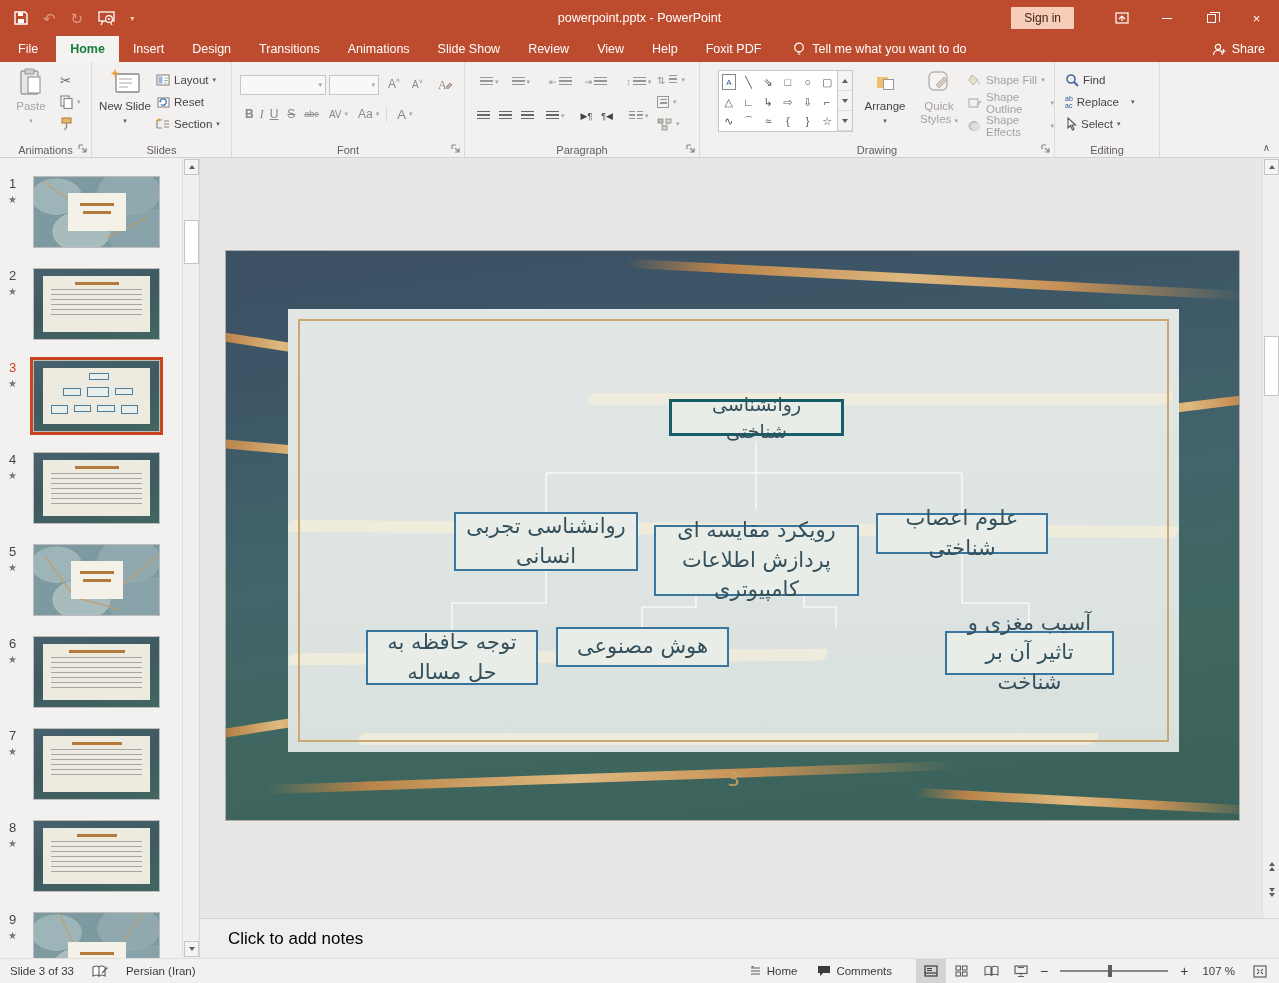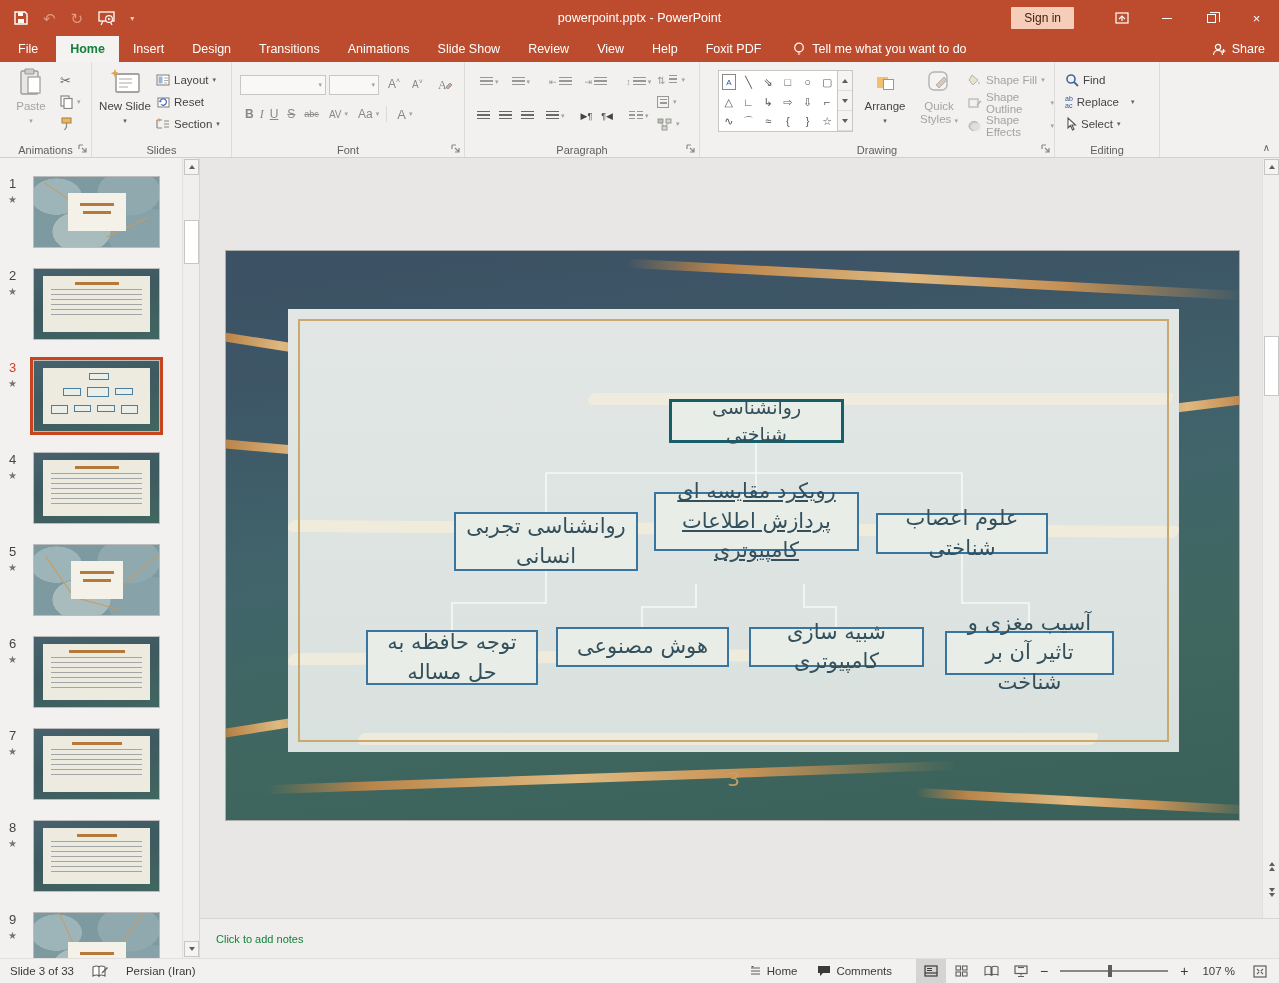--- a/index.html
+++ b/index.html
@@ -103,21 +103,21 @@
   .pagenum { position:absolute; left:62px; width:891px; top:516px; text-align:center; color:#C79F63; font-size:20px;
              font-family:"DejaVu Sans", sans-serif; }
 
   
   .vscroll { position:absolute; right:0; top:158px; width:17px; height:760px; background:#F0EFEE; border-left:1px solid #E2E0DE; }
   .vscroll .btn { position:absolute; left:1px; width:15px; height:16px; background:#F5F4F3; border:1px solid #C8C6C4; display:flex; align-items:center; justify-content:center; flex-direction:column; gap:1px; }
   .vthumb { position:absolute; left:1px; top:178px; width:15px; height:60px; background:#fff; border:1px solid #C8C6C4; }
 
   
   .notes { position:absolute; left:200px; top:918px; width:1079px; height:40px; background:#EFEEEC; border-top:1px solid #D8D6D4; display:flex; align-items:center; }
-  .notes span { margin-left:16px; font-size:11px; color:#15803d; }
+  .notes span { margin-left:28px; font-size:17px; color:#000000; }
 
   
   .statusbar { position:absolute; left:0; top:958px; width:1279px; height:25px; background:#F3F1F0; border-top:1px solid #E1DFDD;
                display:flex; align-items:center; font-size:11.5px; color:#3B3A39; }
   .sb-left { display:flex; align-items:center; gap:18px; padding-left:10px; }
   .sb-right { margin-left:auto; display:flex; align-items:center; }
   .sb-it { display:flex; align-items:center; gap:5px; padding:0 10px; height:25px; }
   .viewbtn { width:30px; height:25px; display:flex; align-items:center; justify-content:center; }
   .viewbtn.on { background:#D6D4D2; }
   .zoomtrack { position:relative; width:108px; height:2px; background:#8A8886; margin:0 8px; }
@@ -690,27 +690,26 @@
           <polyline points="320,222 320,261"></polyline>
           <polyline points="530,222 530,258"></polyline>
           <polyline points="736,222 736,262"></polyline>
           <polyline points="320,320 320,352 226,352 226,379"></polyline>
           <polyline points="470,333 470,356 416,356 416,376"></polyline>
           <polyline points="578,333 578,356 610,356 610,376"></polyline>
           <polyline points="736,303 736,352 803,352 803,380"></polyline>
         </g>
       </svg>
 
-      <div class="node root" dir="rtl" style="left:443px;top:148px;width:175px;height:44px;">روانشناسی شناختی</div>
+      <div class="node root" dir="rtl" style="left:443px;top:148px;width:175px;height:37px;">روانشناسی شناختی</div>
       <div class="node" dir="rtl" style="left:228px;top:261px;width:184px;height:59px;">روانشناسی تجربی انسانی</div>
-      <div class="node" dir="rtl" style="left:428px;top:241px;width:205px;height:59px;text-decoration:underline;">رویکرد مقایسه ای پردازش اطلاعات کامپیوتری</div>
+      <div class="node" dir="rtl" style="left:428px;top:274px;width:205px;height:71px;">رویکرد مقایسه ای پردازش اطلاعات کامپیوتری</div>
       <div class="node" dir="rtl" style="left:650px;top:262px;width:172px;height:41px;">علوم اعصاب شناختی</div>
       <div class="node" dir="rtl" style="left:140px;top:379px;width:172px;height:55px;">توجه حافظه به حل مساله</div>
       <div class="node" dir="rtl" style="left:330px;top:376px;width:173px;height:40px;">هوش مصنوعی</div>
-      <div class="node" dir="rtl" style="left:523px;top:376px;width:175px;height:40px;">شبیه سازی کامپیوتری</div>
       <div class="node" dir="rtl" style="left:719px;top:380px;width:169px;height:44px;">آسیب مغزی و تاثیر آن بر شناخت</div>
 
       <div class="pagenum">3</div>
     </div>
   </div>
 
   <div class="vscroll">
     <div class="btn" style="top:1px;">
         <span class="tri-u"></span>
       </div>

